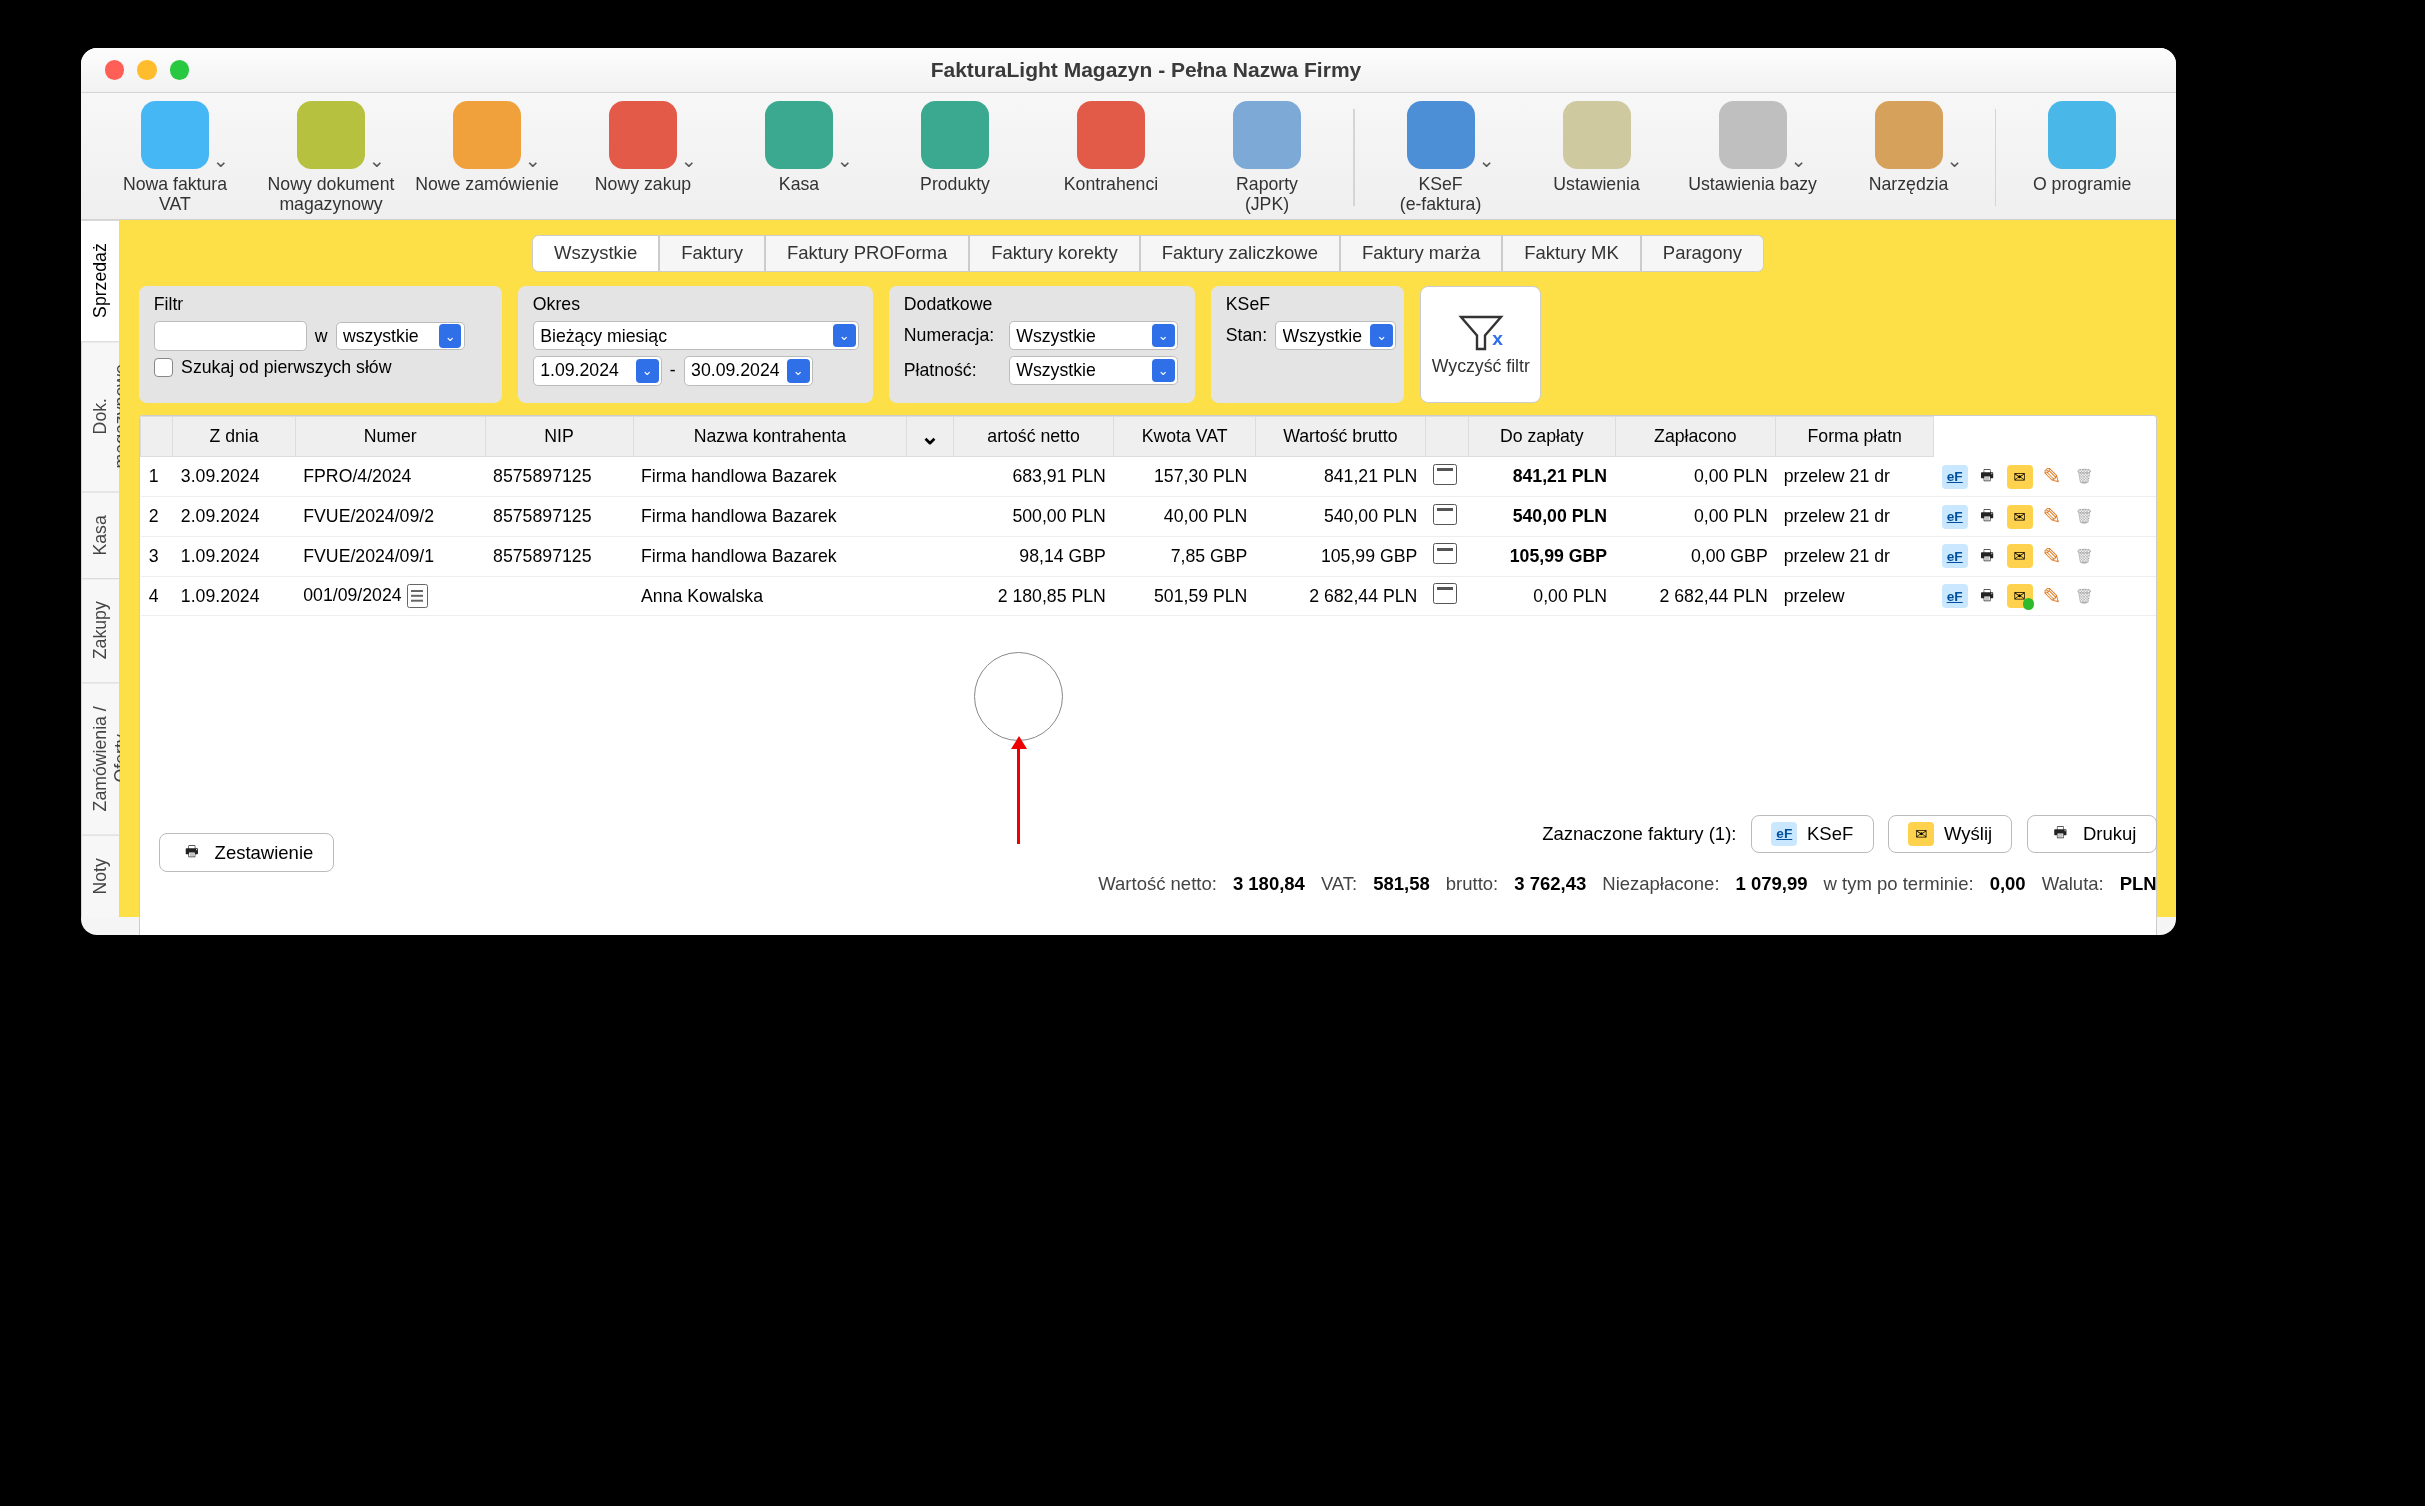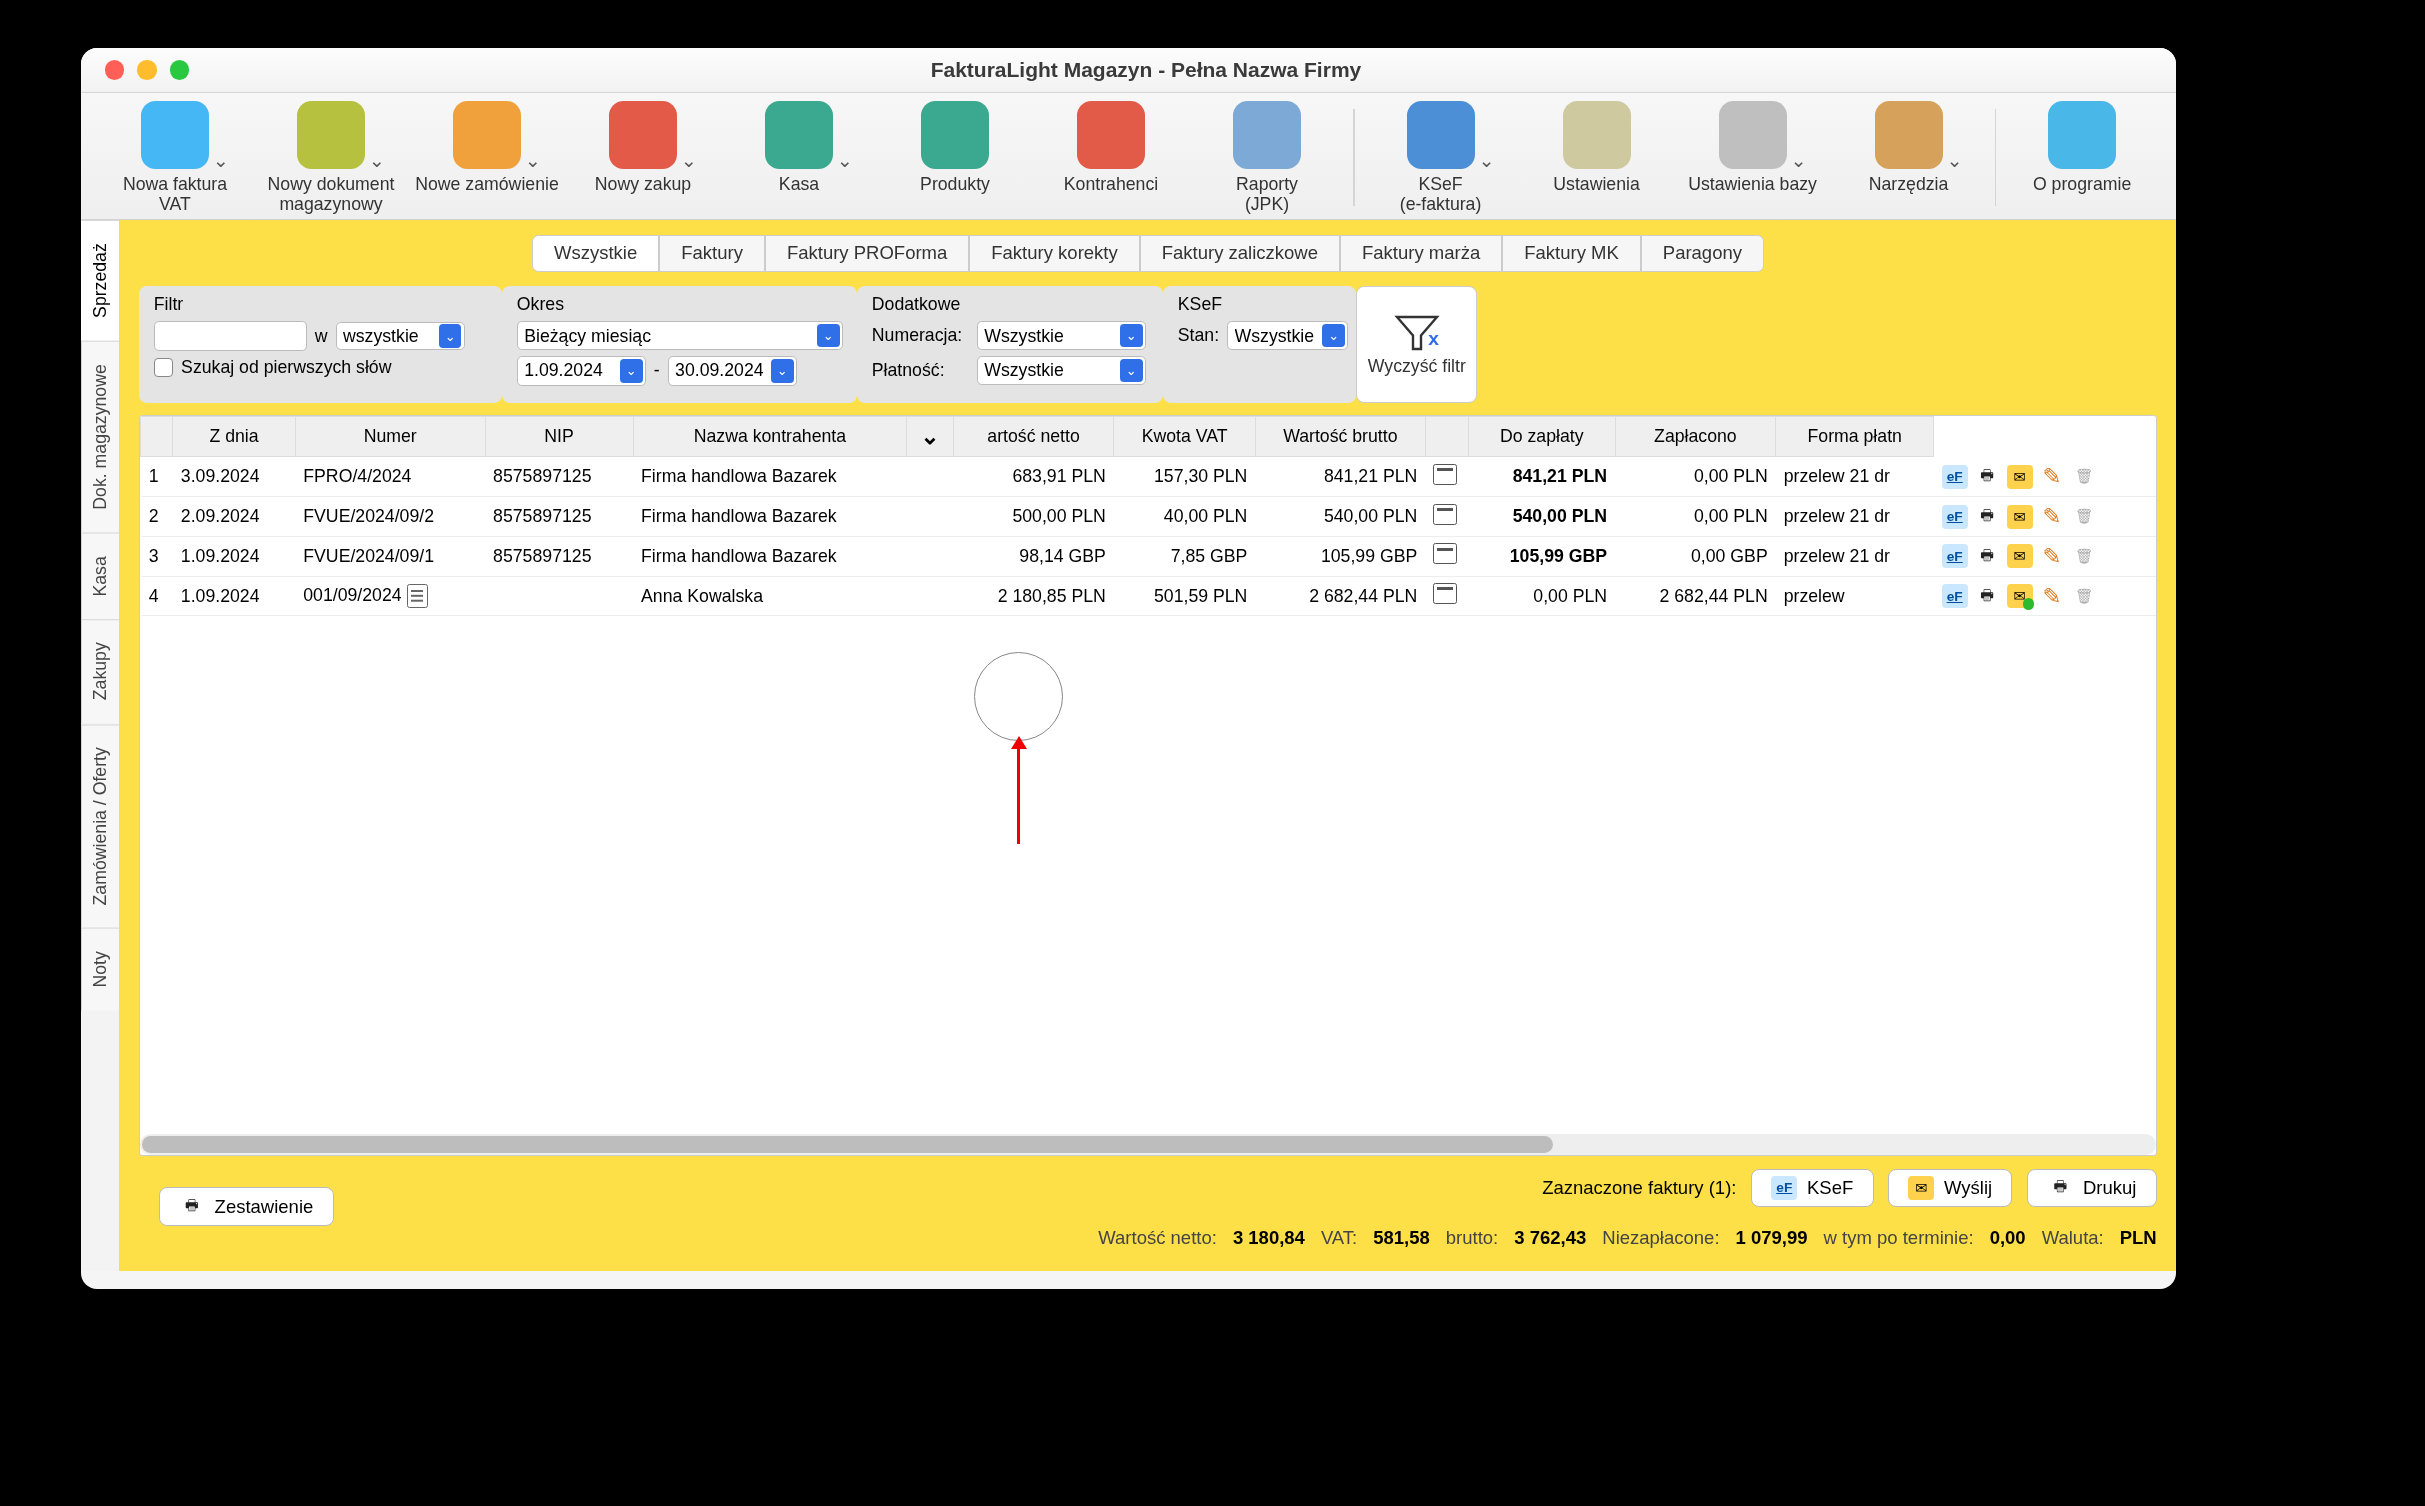--- a/index.html
+++ b/index.html
@@ -1,18 +1,18 @@
 <!DOCTYPE html>
 <html style="font-size:13px"><head>
 <meta charset="utf-8">
 <style>
 * { box-sizing: border-box; margin: 0; padding: 0; font-family: -apple-system, "Helvetica Neue", Arial, sans-serif; }
 body { background:#000; width:2426px; height:1507px; transform-origin: top left;}
 .stage { width:2426px; height:1507px; display:flex; align-items:flex-start; justify-content:flex-start; }
-.window { position:absolute; left:81px; top:48px; width:2095px; height:1241px; background:#f5f5f5; border-radius:16px; box-shadow:0 16px 48px rgba(0,0,0,.5); overflow:hidden; }
+.window { position:absolute; left:81px; top:48px; width:2095px; height:887px; background:#f5f5f5; border-radius:16px; box-shadow:0 16px 48px rgba(0,0,0,.5); overflow:hidden; }
 .titlebar { height:45px; display:flex; align-items:center; background:linear-gradient(#fdfdfd,#f2f2f2); border-bottom:0.8px solid #d5d5d5; }
 .traffic { display:flex; gap:13px; padding-left:24px; }
 .dot { width:19.3px; height:19.3px; border-radius:50%; }
 .dot.red{background:#ff5f57;} .dot.yellow{background:#ffbd2e;} .dot.green{background:#28c940;}
 .title { flex:1; text-align:center; font-size:21px; font-weight:600; color:#3a3a3a; padding-right:73px;}
 .toolbar { display:flex; align-items:flex-start; background:linear-gradient(#f7f7f7,#efefef); border-bottom:0.8px solid #d0d0d0; padding:8px 16px 4.8px 16px; }
 .tb-item { display:flex; flex-direction:column; align-items:center; width:161px; font-size:17.7px; color:#333; position:relative;}
 .tb-item .icon { width:68px; height:68px; border-radius:14.5px; display:flex; align-items:center; justify-content:center; font-size:32px; color:#fff; margin-bottom:4.8px; }
 .tb-item .lbl { text-align:center; line-height:1.15; }
 .tb-item .chev { position:absolute; right:24px; top:48px; font-size:19.3px; color:#555;}
@@ -20,21 +20,21 @@
 .content { display:flex; height:calc(100% - 45px - 145px); }
 .sidetabs { width:39px; background:#f3f3f3; display:flex; flex-direction:column; border-right:0.8px solid #d5d5d5;}
 .sidetab { writing-mode:vertical-rl; transform:rotate(180deg); padding:22.6px 8px; font-size:17.7px; color:#444; border-bottom:0.8px solid #d5d5d5; border-right:0.8px solid #d5d5d5; background:#f7f7f7; text-align:center;}
 .sidetab.active{ background:#fff; border-right:1.6px solid #fff; color:#000;}
 .main { flex:1; padding:14.5px 19.3px; background:#fde047; position:relative; }
 .tabs { display:flex; justify-content:center; margin-bottom:14.5px; }
 .tab { padding:6.4px 21px; background:#f6f6f6; border:0.8px solid #ccc; font-size:18.5px; color:#333; }
 .tab:first-child{border-radius:6.4px 0 0 6.4px;}
 .tab:last-child{border-radius:0 6.4px 6.4px 0;}
 .tab.active{ background:#ffffff; font-weight:500;}
-.filters { display:flex; margin-bottom:11.3px; }
+.filters { display:flex; gap:16px; margin-bottom:11.3px; }
 .panel { background:#e4e4e4; border-radius:8px; padding:8px 14.5px 11.3px 14.5px; }
 .panel h4 { font-size:17.7px; font-weight:500; margin-bottom:6.4px; }
 .row { display:flex; align-items:center; gap:8px; font-size:17.7px; margin-bottom:6.4px;}
 input.text, select.sel { font-size:17.7px; padding:3.2px 6.4px; border:0.8px solid #bbb; border-radius:4.8px; background:#fff;}
 select.sel { appearance:none; background:#fff; padding-right:29px;}
 .combo { position:relative; display:inline-block;}
 .combo .arrow { position:absolute; right:3.2px; top:2.4px; bottom:2.4px; width:22.6px; background:#2f6fe8; border-radius:4px; display:flex; align-items:center; justify-content:center; color:#fff; font-size:13px; }
 .chk { width:19.3px; height:19.3px; border:1.6px solid #888; border-radius:4px; background:#fff; display:inline-block;}
 .clearfilter { background:#fff; border:0.8px solid #ccc; border-radius:8px; display:flex; flex-direction:column; align-items:center; justify-content:center; width:121px; font-size:17.7px; color:#333;}
 .clearfilter svg{ margin-bottom:3.2px;}

